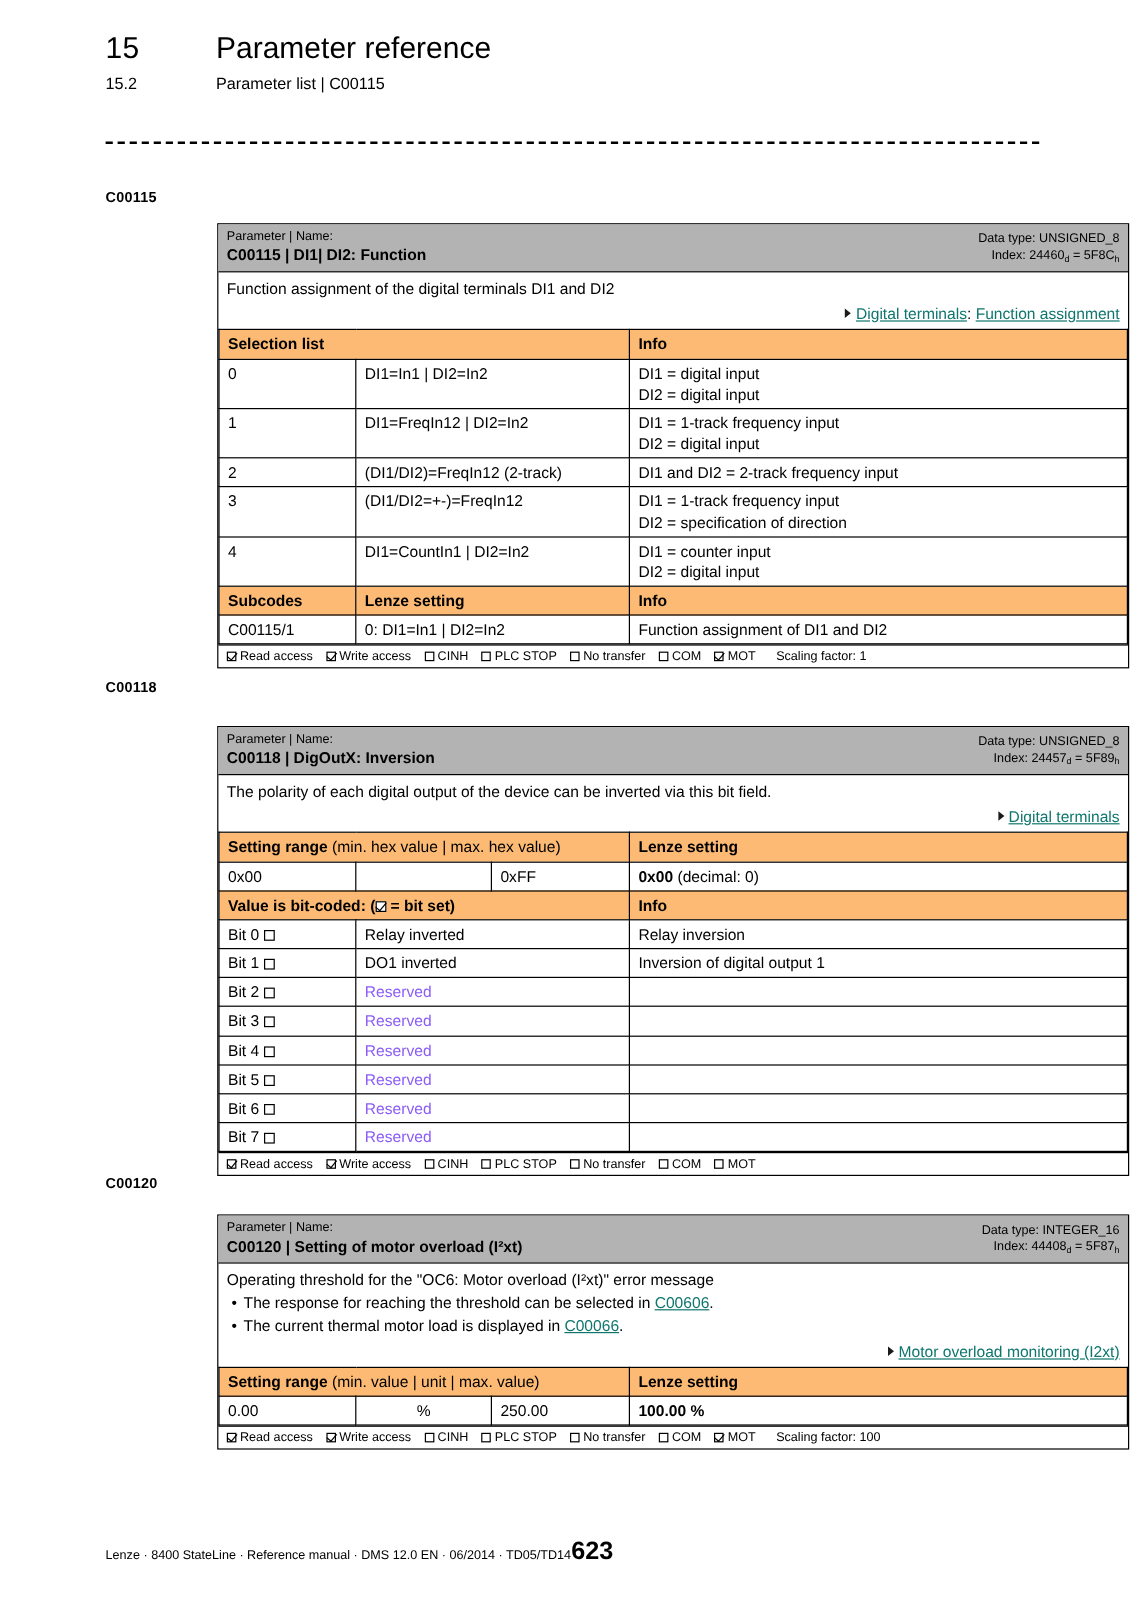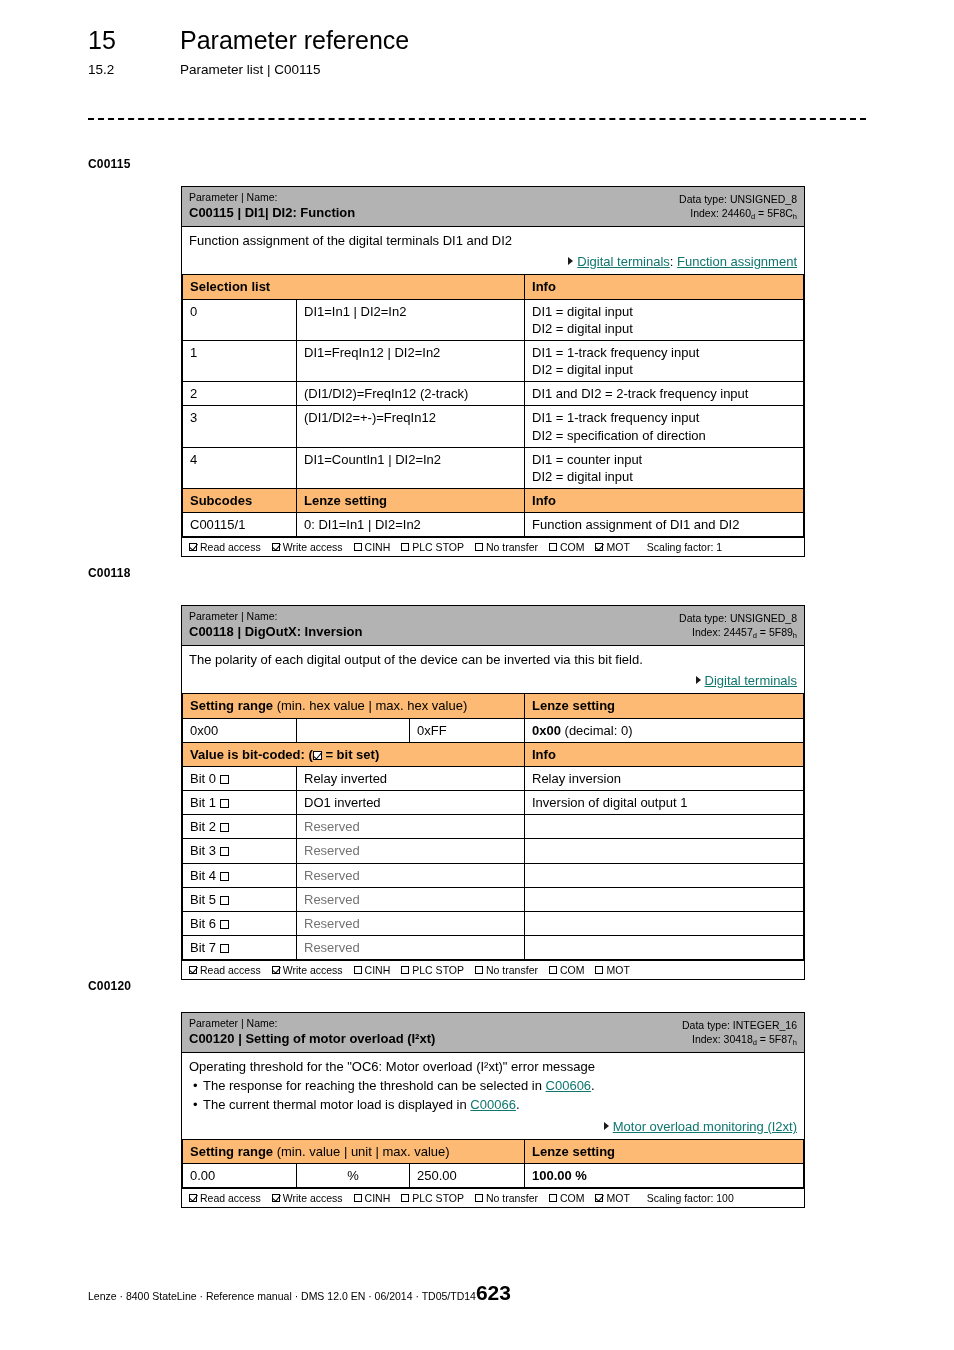--- a/index.html
+++ b/index.html
@@ -57,21 +57,21 @@
     left: 88px;
     font-size: 12px;
     font-weight: bold;
     letter-spacing: 0.2px;
   }
 
   
   .param-block {
     position: absolute;
     left: 181px;
-    width: 624px;
+    width: 760px;
     border: 1px solid #000000;
     box-sizing: border-box;
     background: #ffffff;
   }
 
   
   .pb-titlebar {
     background: #b3b3b3;
     display: flex;
     justify-content: space-between;
@@ -169,21 +169,21 @@
     background: #fdba74;
     font-weight: bold;
     font-size: 13px;
   }
   .sub-note {
     font-weight: normal;
     font-size: 13px;
   }
   .num-cell { text-align: right; }
   .bold-cell { font-weight: bold; }
-  .reserved { color: #737373; }
+  .reserved { color: #8b5cf6; }
   .multi-line { white-space: pre-line; }
 
   
   .pb-accessbar {
     border-top: 1px solid #000000;
     padding: 3px 7px 3px 7px;
     font-size: 10.5px;
     display: flex;
     align-items: center;
     flex-wrap: nowrap;
@@ -477,21 +477,21 @@
     </div>
     <div class="margin-label" style="top: 979px;">C00120</div>
     <div class="param-block" style="top: 1012px;">
       <div class="pb-titlebar">
         <div class="pb-title-left">
           <div class="pb-label-small">Parameter | Name:</div>
           <div class="pb-title-main">C00120 | Setting of motor overload (I²xt)</div>
         </div>
         <div class="pb-title-right">
           <div>Data type: INTEGER_16</div>
-          <div><span>Index: </span><span>30418</span><sub>d</sub><span> = </span><span>5F87</span><sub>h</sub></div>
+          <div><span>Index: </span><span>44408</span><sub>d</sub><span> = </span><span>5F87</span><sub>h</sub></div>
         </div>
       </div>
       <div class="pb-desc">
         <div>Operating threshold for the "OC6: Motor overload (I²xt)" error message</div>
         <ul class="pb-desc-bullets">
           <li><span>The response for reaching the threshold can be selected in </span><span class="xlink">C00606</span><span>.</span></li>
           <li><span>The current thermal motor load is displayed in </span><span class="xlink">C00066</span><span>.</span></li>
         </ul>
         <div class="pb-link-row"><span class="tri"></span><span class="xlink">Motor overload monitoring (I2xt)</span></div>
       </div>

